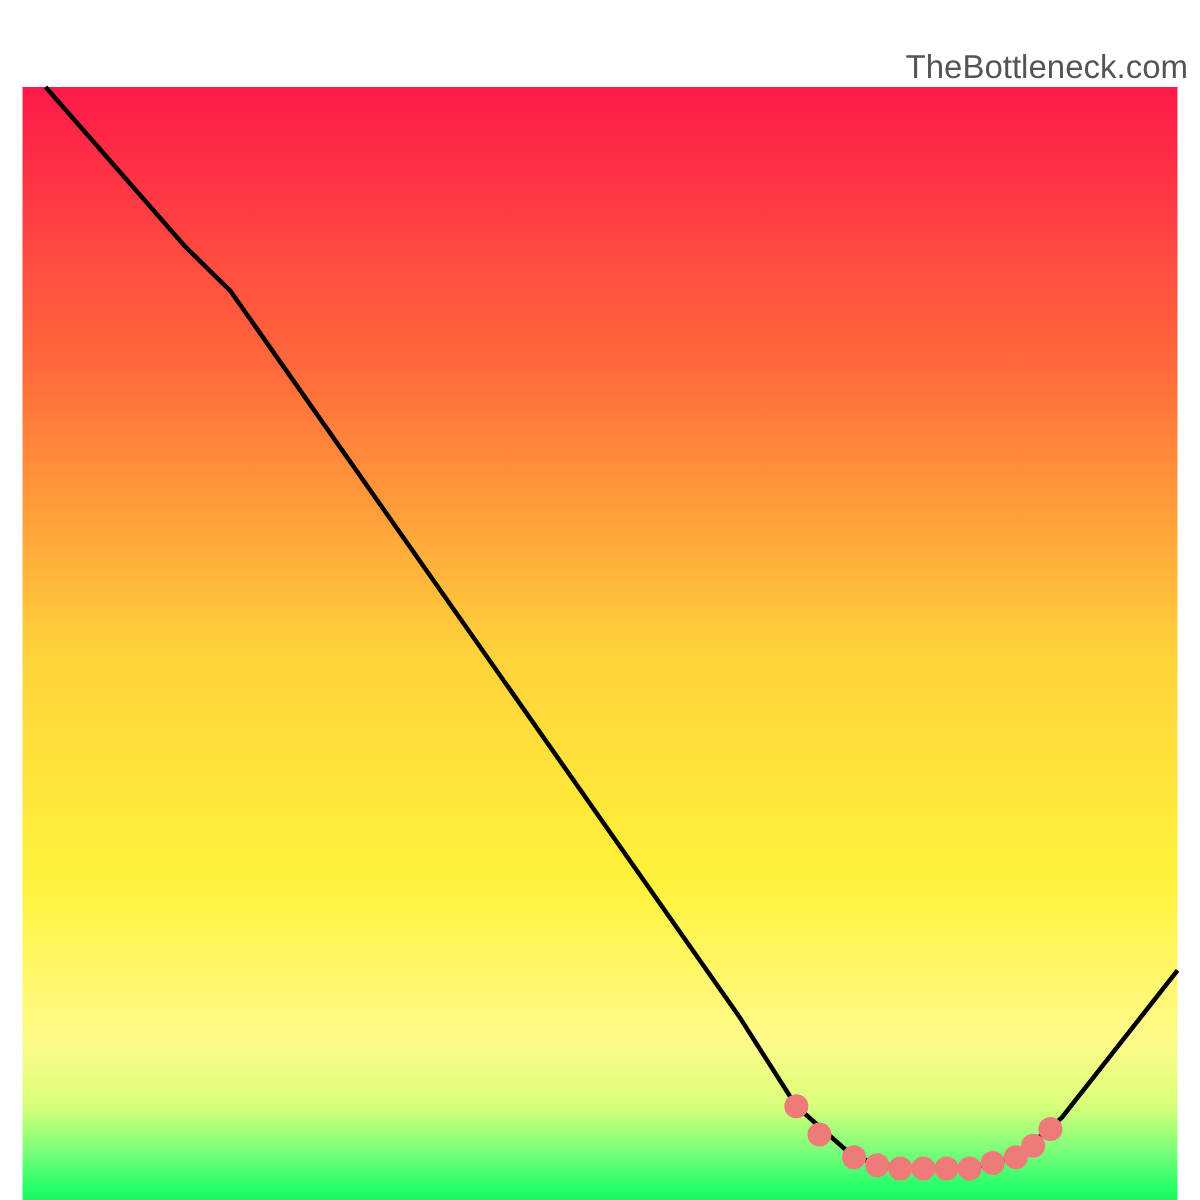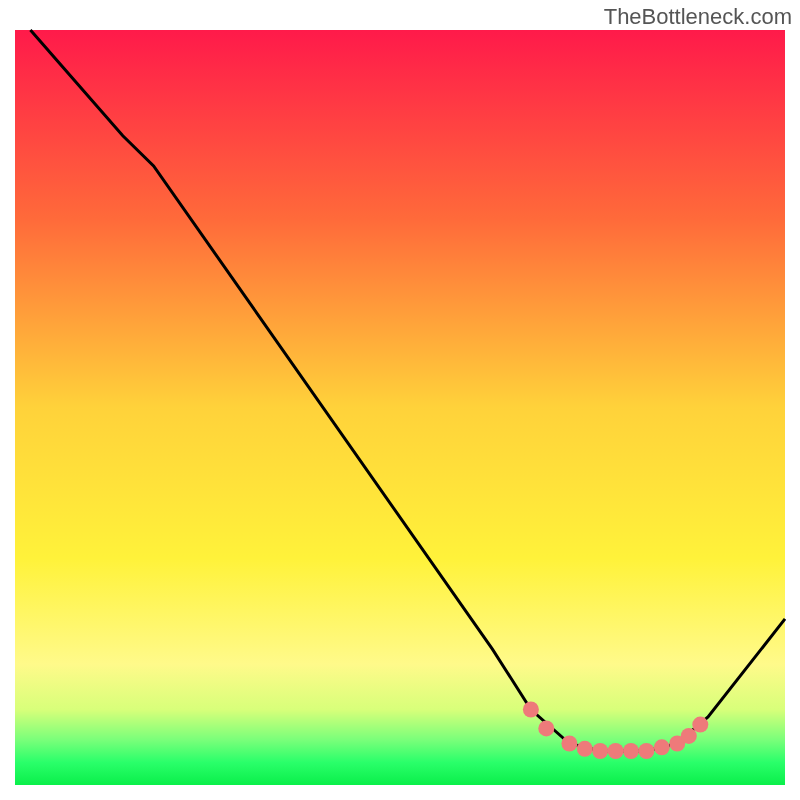--- a/index.html
+++ b/index.html
@@ -7,20 +7,21 @@
     padding: 0;
     width: 800px;
     height: 800px;
     background: #ffffff;
     font-family: Arial, sans-serif;
   }
   .chart-container {
     position: relative;
     width: 800px;
     height: 672px;
+    margin-top: 28px;
   }
   .watermark {
     position: absolute;
     top: 4px;
     right: 8px;
     font-size: 22px;
     color: #555555;
     font-weight: normal;
     z-index: 10;
   }

